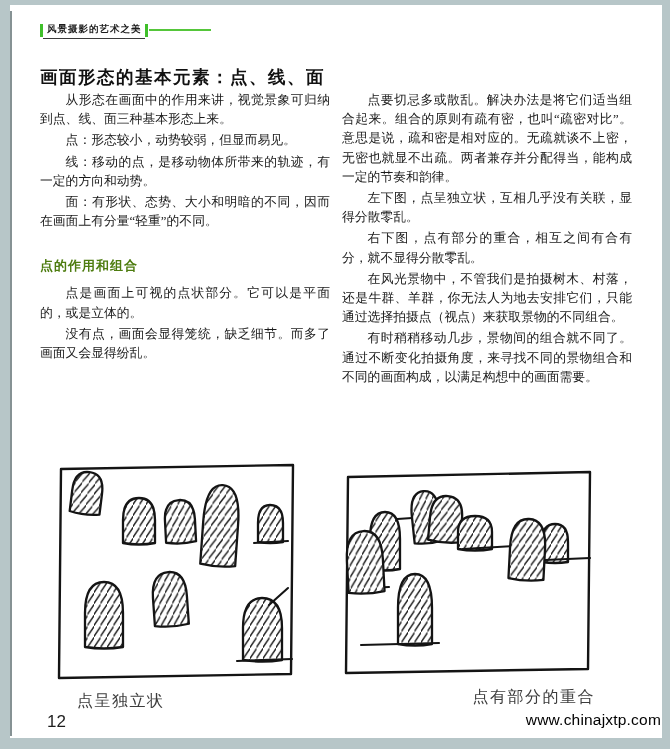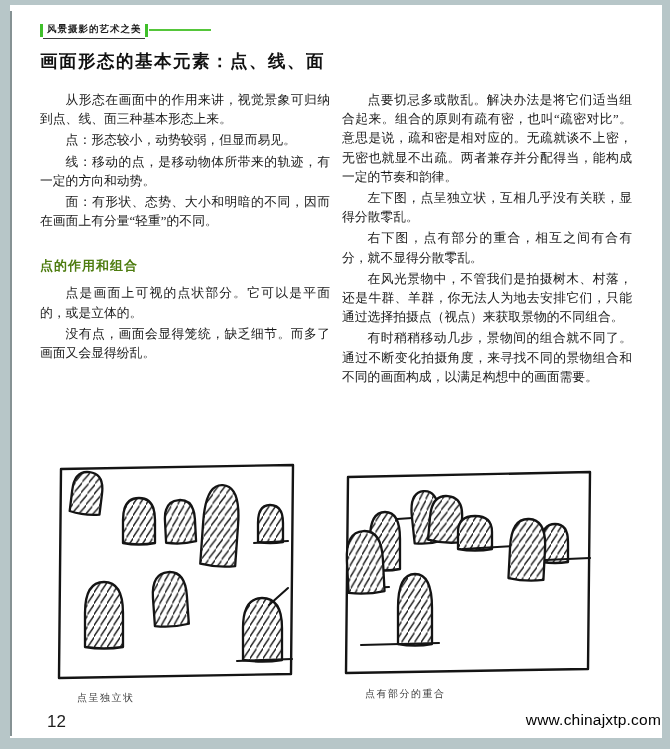--- a/index.html
+++ b/index.html
@@ -22,48 +22,48 @@
   }
   .gbar { width:3px; height:13px; background:#3fbf2a; }
   .series {
     font-family:"Liberation Sans","DejaVu Sans",sans-serif;
     font-size:9.5px; font-weight:bold; color:#1c1c1c;
     letter-spacing:1px; padding:1px 3px 2px 4px;
     border-bottom:1px solid #3a3a3a;
   }
   .gline { width:62px; height:2px; background:#55c63a; margin-left:1px; }
   .title {
-    position:absolute; left:30px; top:44px; margin:0;
+    position:absolute; left:30px; top:60px; margin:0;
     font-family:"Liberation Sans","DejaVu Sans",sans-serif;
     font-size:17.5px; font-weight:bold; color:#111; letter-spacing:1.5px;
   }
   .cols {
     position:absolute; left:30px; top:86px; width:592px;
     display:grid; grid-template-columns:1fr 1fr; column-gap:12px;
   }
   .cols p {
     margin:0 0 2px 0; text-indent:2em;
     font-size:12.8px; line-height:19.2px; color:#1a1a1a;
     text-align:justify;
   }
   .sub {
     margin:26px 0 9px 0;
     font-family:"Liberation Sans","DejaVu Sans",sans-serif;
     font-size:13px; font-weight:bold; color:#4d7c0f; letter-spacing:1px;
   }
   .figure { position:absolute; }
   .fig1 { left:45px; top:456px; width:244px; }
-  .fig2 { left:333px; top:462px; width:252px; }
+  .fig2 { left:333px; top:462px; width:252px;text-align:right; }
   .frame { fill:none; stroke:#141414; stroke-width:2.4; stroke-linejoin:round; stroke-linecap:round; }
   .tree  { stroke:#141414; stroke-width:2.3; stroke-linejoin:round; }
   .ln    { fill:none; stroke:#141414; stroke-width:2.1; stroke-linecap:round; }
   .cap {
     margin:4px 0 12px 22px;
     font-family:Liberation Sans, sans-serif;
-    font-size:10px; color:#3c3c3c; letter-spacing:1.5px;
+    font-size:16px; color:#3c3c3c; letter-spacing:1.5px;
   }
   .pagenum {
     position:absolute; left:37px; top:707px;
     font-family:"Liberation Sans","DejaVu Sans",sans-serif;
     font-size:17px; color:#1d1d1d;
   }
   .watermark {
     position:absolute; right:1px; top:706px;
     font-family:"Liberation Sans","DejaVu Sans",sans-serif;
     font-size:15.5px; font-weight:400; color:#000; letter-spacing:0.2px;

